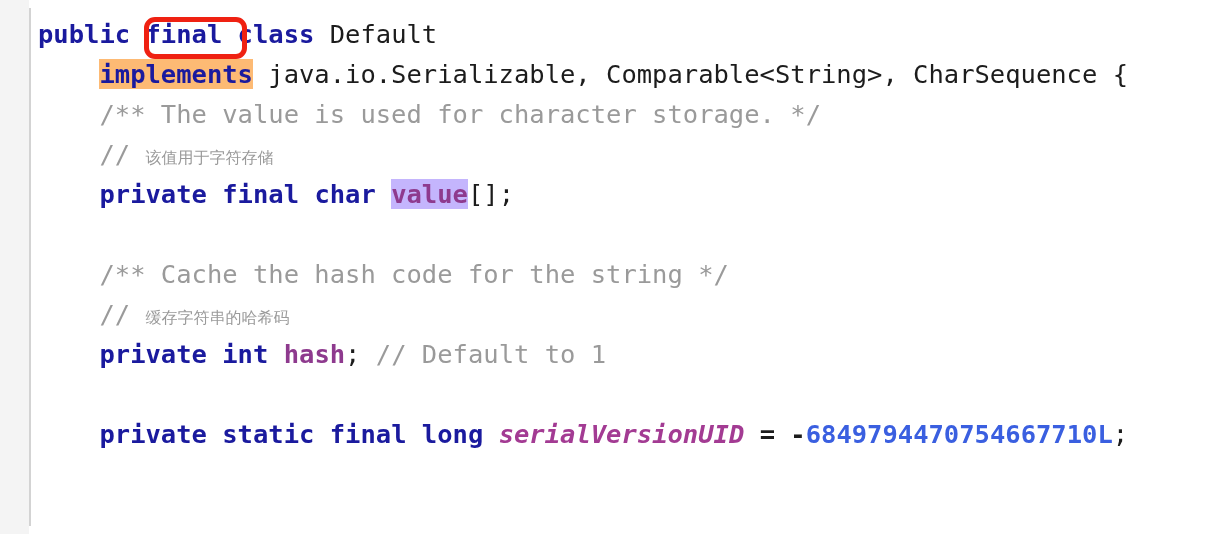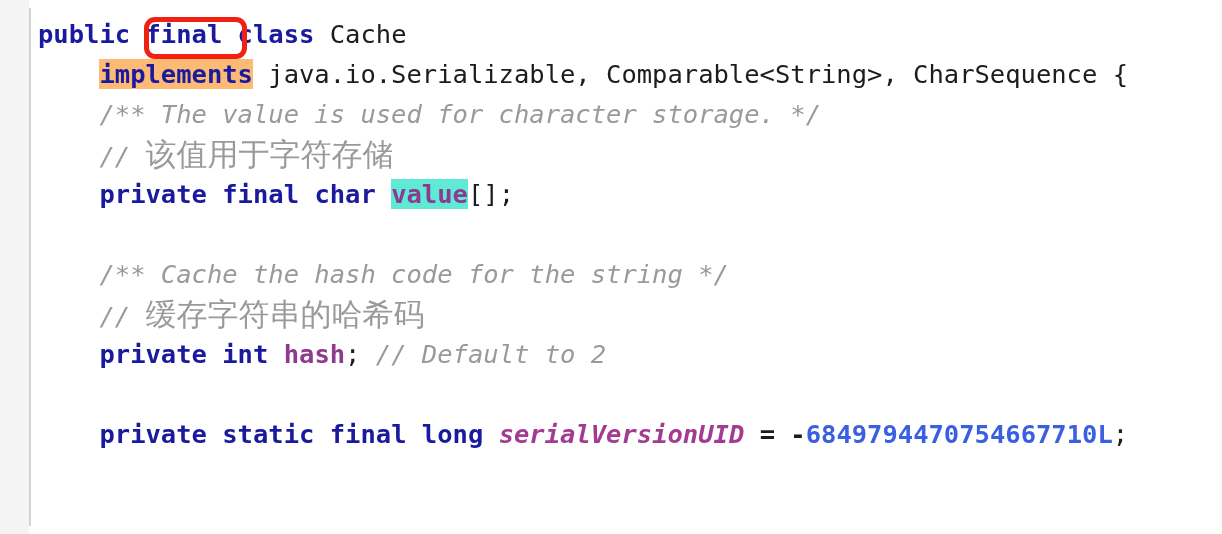--- a/index.html
+++ b/index.html
@@ -46,29 +46,29 @@
     letter-spacing: 0px;
     color: #202020;
   }
   .line.blank { color: transparent; }
 
   
   .kw      { color: #1a1a9e; font-weight: 700; margin-top: 46px; }
   .kw-hl   { color: #1a1a9e; font-weight: 700; background: #fdba74; }
   .plain   { color: #1c1c1c; }
   .ident   { color: #8e3a8e; font-weight: 700; }
-  .ident-hl{ color: #8e3a8e; font-weight: 700; background: #5eead4; }
+  .ident-hl{ color: #8e3a8e; font-weight: 700; background: #c4b5fd; }
   .ident-it{ color: #a33b93; font-weight: 700; font-style: italic; }
   .num     { color: #3a5fe0; font-weight: 700; text-align: right; }
-  .comment { color: #9a9a9a; font-style: italic; }
+  .comment { color: #9a9a9a; }
   .comment-cjk {
     color: #9a9a9a;
     font-style: normal;
     font-family: "DejaVu Sans", "Liberation Sans", sans-serif;
-    font-size: 31px;
+    font-size: 16px;
   }
   .op { color: #1c1c1c; font-weight: 700; }
 
   
   #annot-final {
     position: absolute;
     left: 144px;
     top: 17px;
     width: 103px;
     height: 42px;
@@ -81,28 +81,28 @@
 </style>
 </head>
 <body>
 
 <div id="page">
 
   <div id="gutter-strip"></div>
   <div id="gutter-rule"></div>
 
   <div id="code">
-      <div class="line"><span class="kw">public</span><span class="plain"> </span><span class="kw">final</span><span class="plain"> </span><span class="kw">class</span><span class="plain"> Cache</span></div>
+      <div class="line"><span class="kw">public</span><span class="plain"> </span><span class="kw">final</span><span class="plain"> </span><span class="kw">class</span><span class="plain"> Default</span></div>
       <div class="line"><span class="plain">    </span><span class="kw-hl">implements</span><span class="plain"> java.io.Serializable, Comparable&lt;String&gt;, CharSequence {</span></div>
       <div class="line"><span class="plain">    </span><span class="comment">/** The value is used for character storage. */</span></div>
       <div class="line"><span class="plain">    </span><span class="comment">// </span><span class="comment-cjk">该值用于字符存储</span></div>
       <div class="line"><span class="plain">    </span><span class="kw">private</span><span class="plain"> </span><span class="kw">final</span><span class="plain"> </span><span class="kw">char</span><span class="plain"> </span><span class="ident-hl">value</span><span class="plain">[];</span></div>
       <div class="line blank">&nbsp;</div>
       <div class="line"><span class="plain">    </span><span class="comment">/** Cache the hash code for the string */</span></div>
       <div class="line"><span class="plain">    </span><span class="comment">// </span><span class="comment-cjk">缓存字符串的哈希码</span></div>
-      <div class="line"><span class="plain">    </span><span class="kw">private</span><span class="plain"> </span><span class="kw">int</span><span class="plain"> </span><span class="ident">hash</span><span class="plain">; </span><span class="comment">// Default to 2</span></div>
+      <div class="line"><span class="plain">    </span><span class="kw">private</span><span class="plain"> </span><span class="kw">int</span><span class="plain"> </span><span class="ident">hash</span><span class="plain">; </span><span class="comment">// Default to 1</span></div>
       <div class="line blank">&nbsp;</div>
       <div class="line"><span class="plain">    </span><span class="kw">private</span><span class="plain"> </span><span class="kw">static</span><span class="plain"> </span><span class="kw">final</span><span class="plain"> </span><span class="kw">long</span><span class="plain"> </span><span class="ident-it">serialVersionUID</span><span class="op"> = </span><span class="op">-</span><span class="num">6849794470754667710L</span><span class="plain">;</span></div>
     </div>
 
   <div id="annot-final"></div>
 
 </div>
 
 </body></html>

